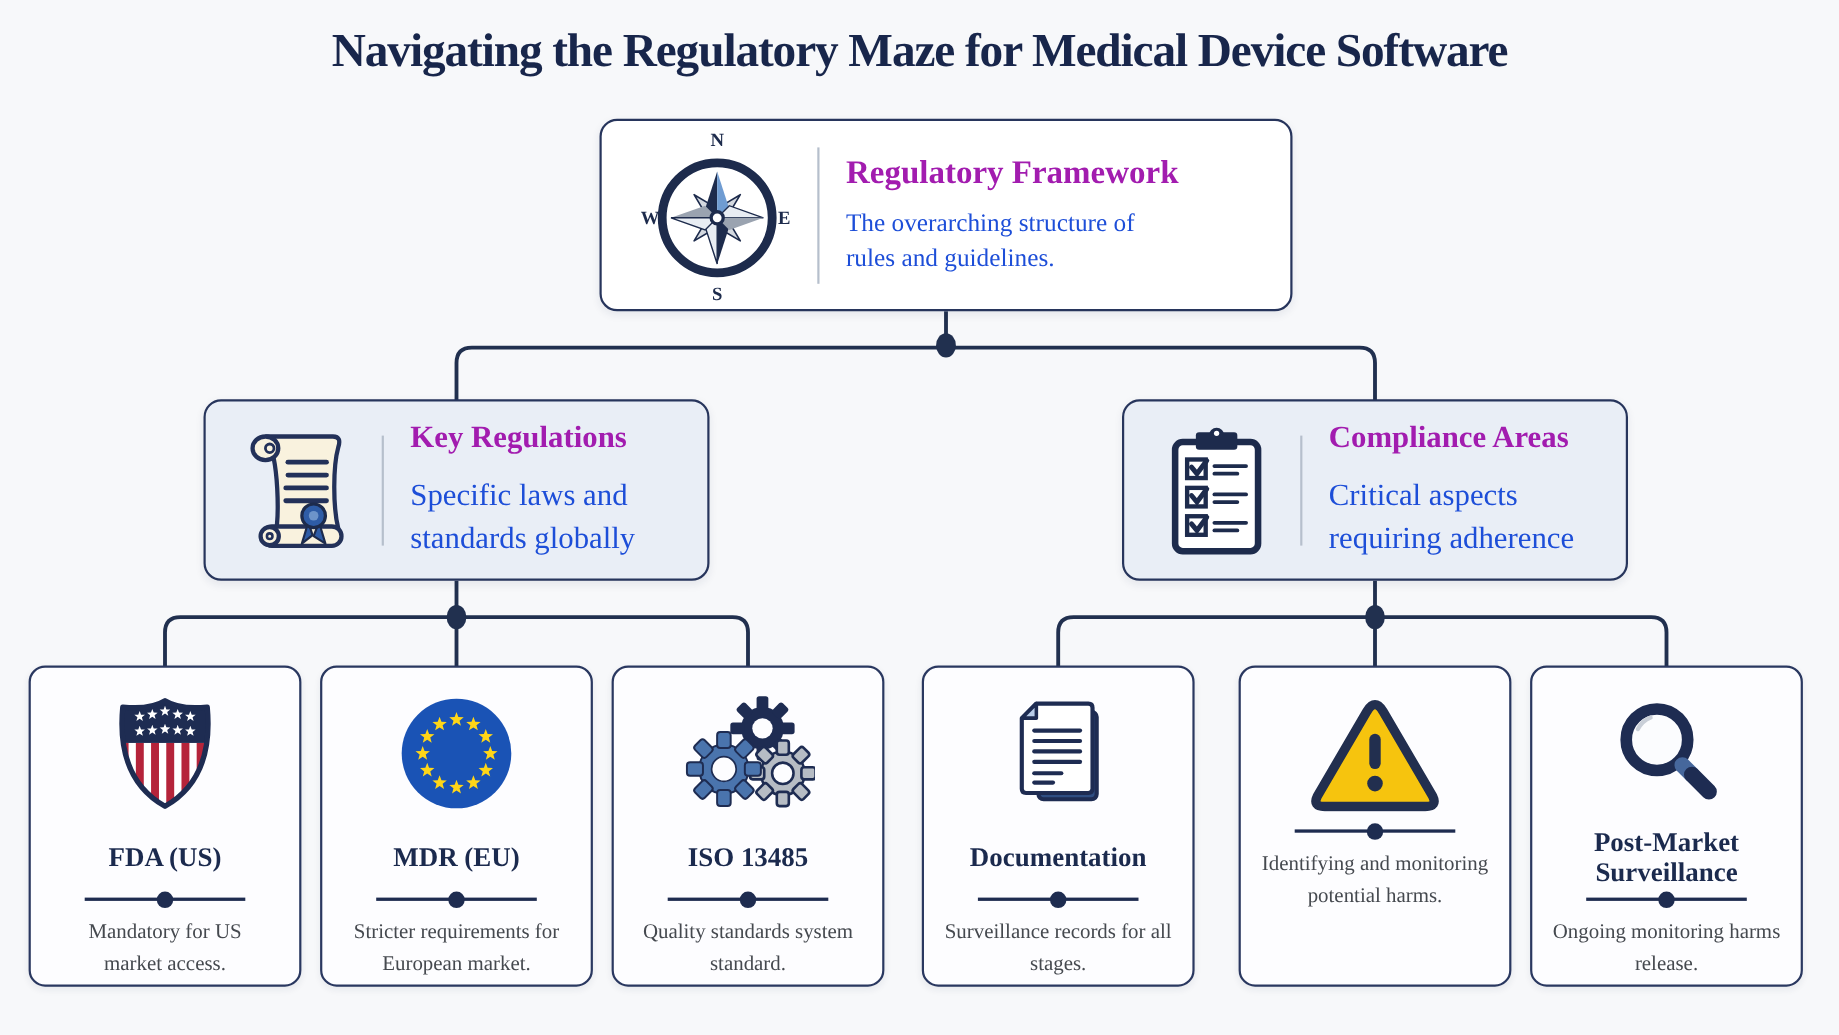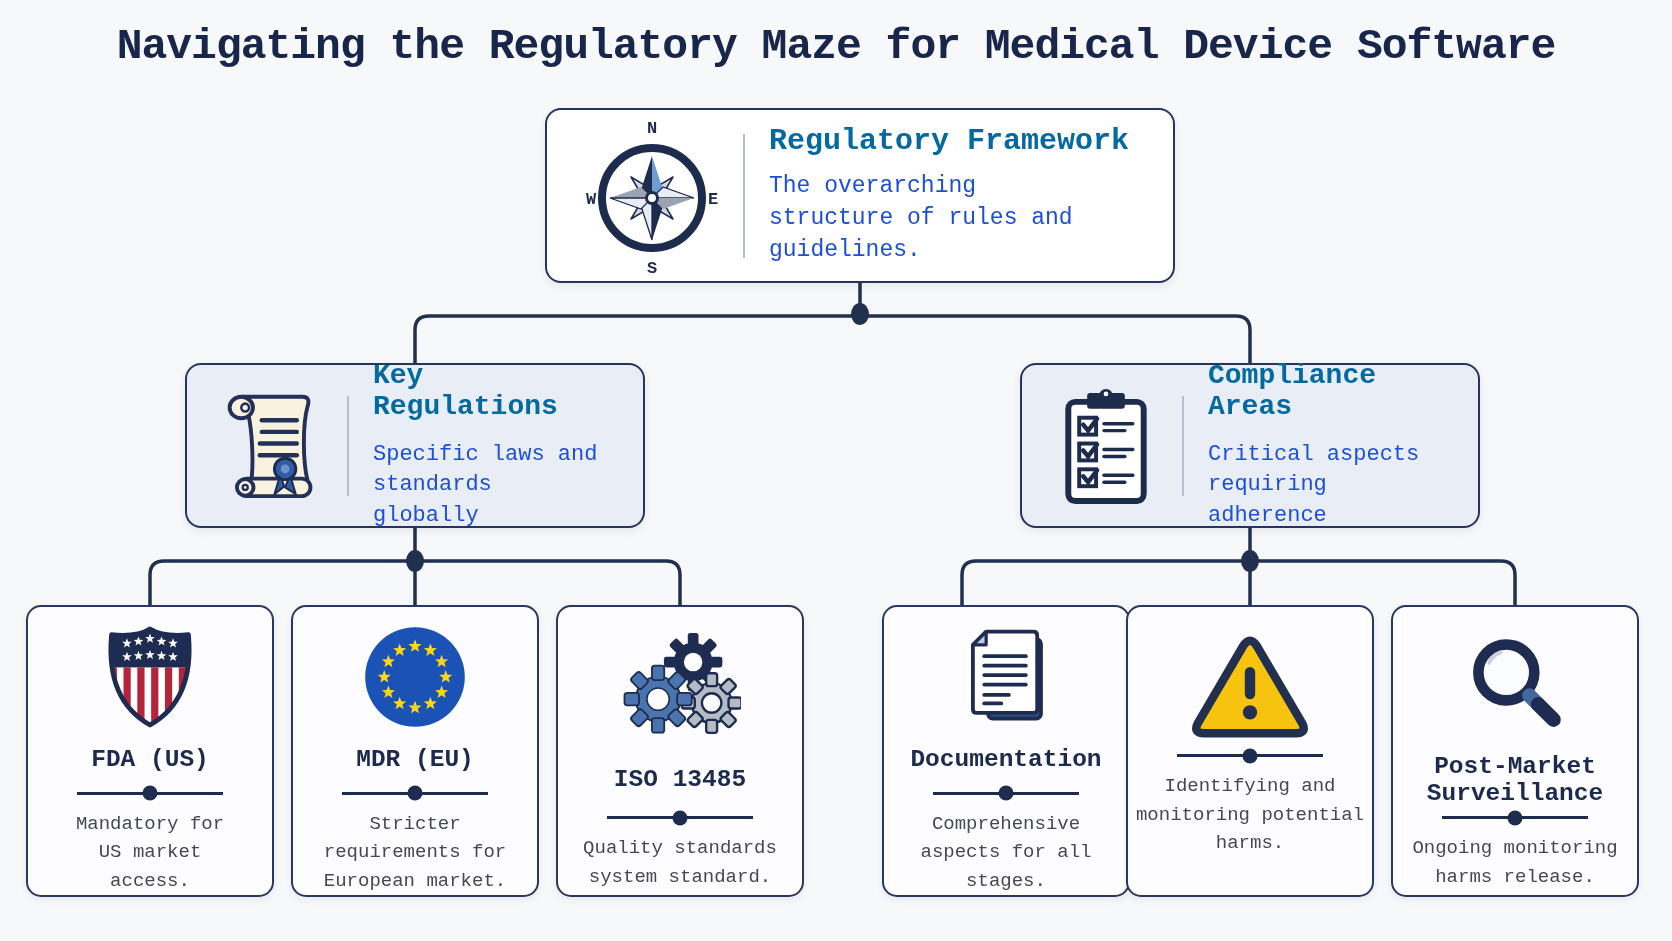--- a/index.html
+++ b/index.html
@@ -1,18 +1,18 @@
 <!DOCTYPE html>
 <html><head>
 <meta charset="utf-8">
 <style>
   html,body{margin:0;padding:0;background:#eef0f3;}
   .stage{
     position:relative;width:1672px;height:941px;background:#f7f8fa;
-    font-family:Liberation Mono, monospace;overflow:hidden;
+    font-family:Liberation Serif, serif;overflow:hidden;
   }
   .page-title{
     position:absolute;top:22px;left:0;width:100%;margin:0;text-align:center;
     font-size:43px;font-weight:800;letter-spacing:-1px;color:#18264b;
   }
   .connectors{position:absolute;left:0;top:0;}
   .node{
     position:absolute;background:#ffffff;border:2.5px solid #27355c;border-radius:16px;
     box-shadow:0 3px 8px rgba(22,38,75,.08);
     display:flex;align-items:center;box-sizing:border-box;
@@ -20,24 +20,24 @@
   .root-node{left:545px;top:108px;width:630px;height:175px;padding:0 26px;}
   .branch-node{top:363px;width:460px;height:165px;background:#e9eef6;border-width:2px;padding:17px 20px;}
   .branch-left{left:185px;}
   .branch-right{left:1020px;}
   .icon-wrap{flex:0 0 auto;display:flex;align-items:center;justify-content:center;}
   .root-node .icon-wrap{width:158px;height:160px;}
   .branch-node .icon-wrap{width:128px;height:132px;}
   .v-div{flex:0 0 auto;width:2px;background:#b6bfcc;margin:0 24px 0 12px;}
   .root-node .v-div{height:124px;}
   .branch-node .v-div{height:100px;}
-  .node-text h2{margin:0;font-size:30px;font-weight:bold;color:#0369a1;}
+  .node-text h2{margin:0;font-size:30px;font-weight:bold;color:#a21caf;}
   .branch-node .node-text h2{font-size:28px;}
   .node-text p{margin:13px 0 0 0;font-size:23px;line-height:1.38;color:#1d4ed8;max-width:305px;}
-  .branch-node .node-text p{font-size:22px;max-width:225px;margin-top:18px;}
+  .branch-node .node-text p{font-size:28px;max-width:225px;margin-top:18px;}
   .leaf-card{
     position:absolute;top:605px;width:248px;height:292px;background:#fdfdff;
     border:2px solid #2a3860;border-radius:15px;box-sizing:border-box;
     box-shadow:0 3px 7px rgba(22,38,75,.07);
     display:flex;flex-direction:column;align-items:center;
   }
   .leaf-icon{height:128px;margin-top:14px;display:flex;align-items:center;justify-content:center;}
   .leaf-h{
     height:62px;display:flex;align-items:center;justify-content:center;text-align:center;
     margin:0;padding:0 12px;font-size:24.5px;line-height:1.12;font-weight:bold;color:#1b2a4e;
@@ -261,39 +261,39 @@
         <circle cx="95" cy="76" r="10" fill="#fdfdff" stroke="#1e2c52" stroke-width="2.4"></circle>
         <use href="#gearT" transform="translate(40,72) scale(1.15)" fill="#4a74ad" stroke="#1e2c52" stroke-width="1.6"></use>
         <circle cx="40" cy="72" r="11.5" fill="#fdfdff" stroke="#1e2c52" stroke-width="1.6"></circle>
       </svg>
     </div>
     <h3 class="leaf-h">ISO 13485</h3>
     <div class="leaf-divider"></div>
     <p class="leaf-desc mid">Quality standards system standard.</p>
   </section>
 
-  <section class="leaf-card" style="left:882px">
+  <section class="leaf-card" style="left:838px">
     <div class="leaf-icon">
       <svg width="104" height="106" viewBox="0 0 110 112">
         <rect x="36" y="16" width="56" height="84" rx="5" fill="#2f4e82" stroke="#1e2c52" stroke-width="4"></rect>
         <path d="M34 8 H84 Q88 8 88 12 V90 Q88 94 84 94 H24 Q20 94 20 90 V22 Z" fill="#ffffff" stroke="#1e2c52" stroke-width="4" stroke-linejoin="round"></path>
         <path d="M34 8 V22 H20 Z" fill="#b9cde9" stroke="#1e2c52" stroke-width="3.4" stroke-linejoin="round"></path>
         <g stroke="#1e2c52" stroke-width="4" stroke-linecap="round">
           <line x1="32" y1="34" x2="76" y2="34"></line>
           <line x1="32" y1="44" x2="76" y2="44"></line>
           <line x1="32" y1="54" x2="76" y2="54"></line>
           <line x1="32" y1="64" x2="76" y2="64"></line>
           <line x1="32" y1="75" x2="58" y2="75"></line>
           <line x1="32" y1="84" x2="50" y2="84"></line>
         </g>
       </svg>
     </div>
     <h3 class="leaf-h">Documentation</h3>
     <div class="leaf-divider"></div>
-    <p class="leaf-desc">Comprehensive aspects for all stages.</p>
+    <p class="leaf-desc">Surveillance records for all stages.</p>
   </section>
 
   <section class="leaf-card" style="left:1126px">
     <div class="leaf-icon">
       <svg width="118" height="106" viewBox="0 0 125 110">
         <path d="M55 14 Q62.5 2 70 14 L118 96 Q123 106 111 106 H14 Q2 106 7 96 Z" fill="#f6c40e" stroke="#222f4f" stroke-width="9" stroke-linejoin="round"></path>
         <rect x="57" y="36" width="11" height="34" rx="5.5" fill="#222f4f"></rect>
         <circle cx="62.5" cy="84" r="7.5" fill="#222f4f"></circle>
       </svg>
     </div>

